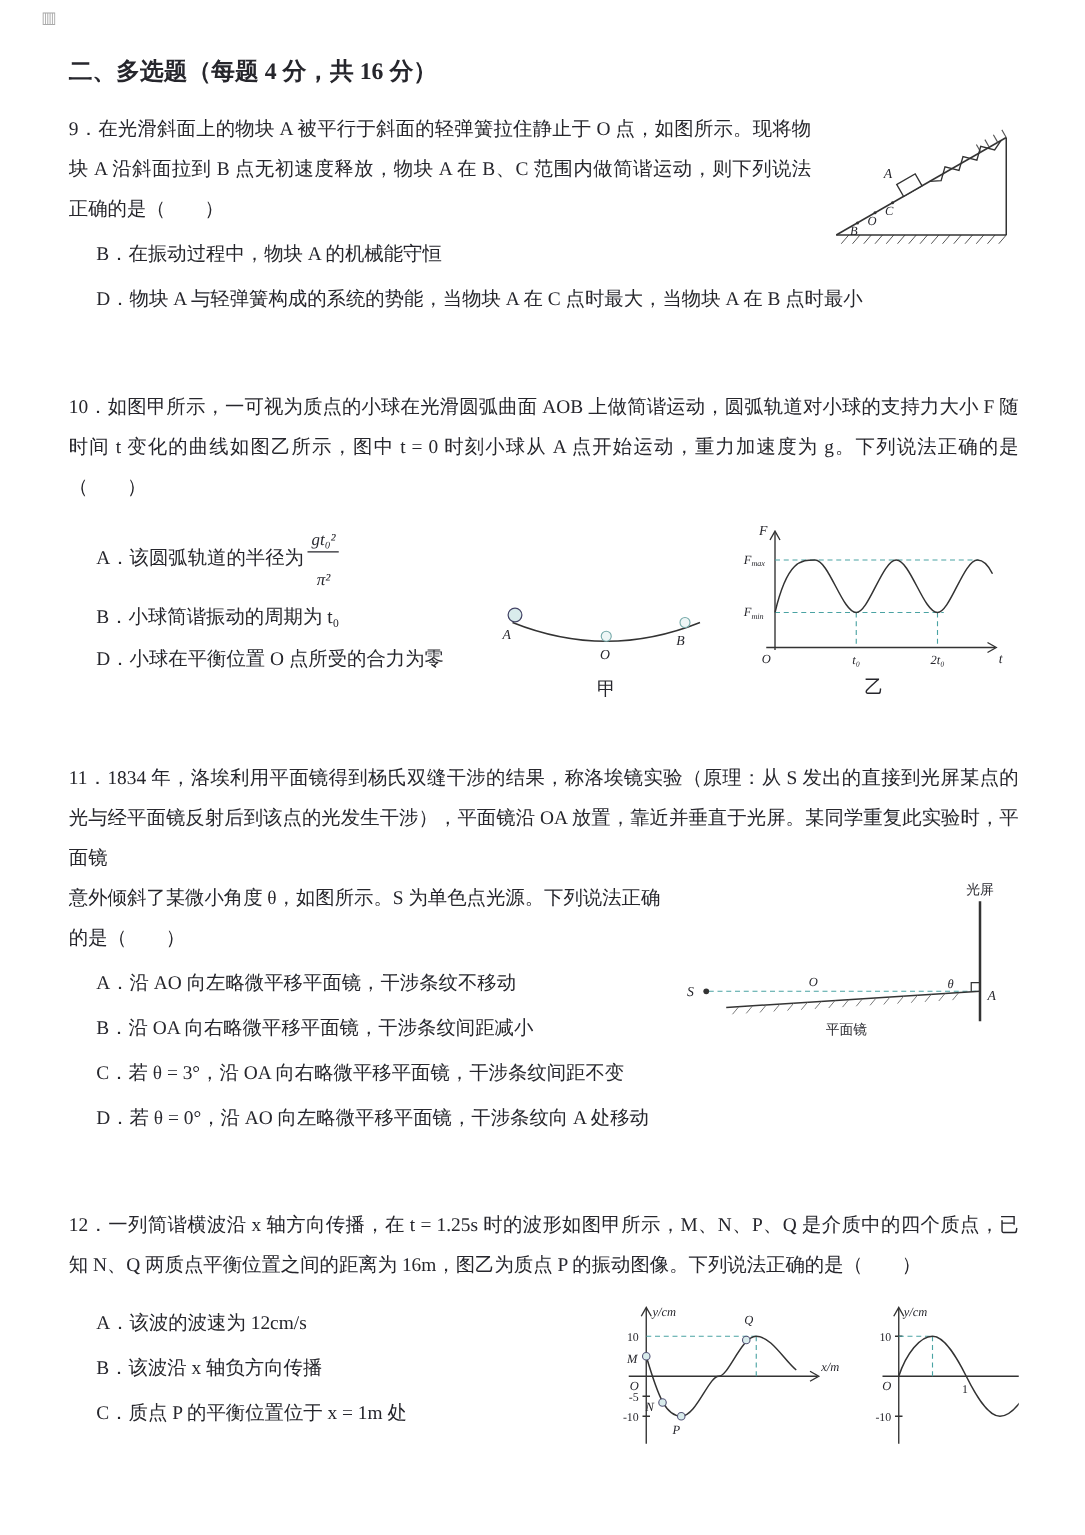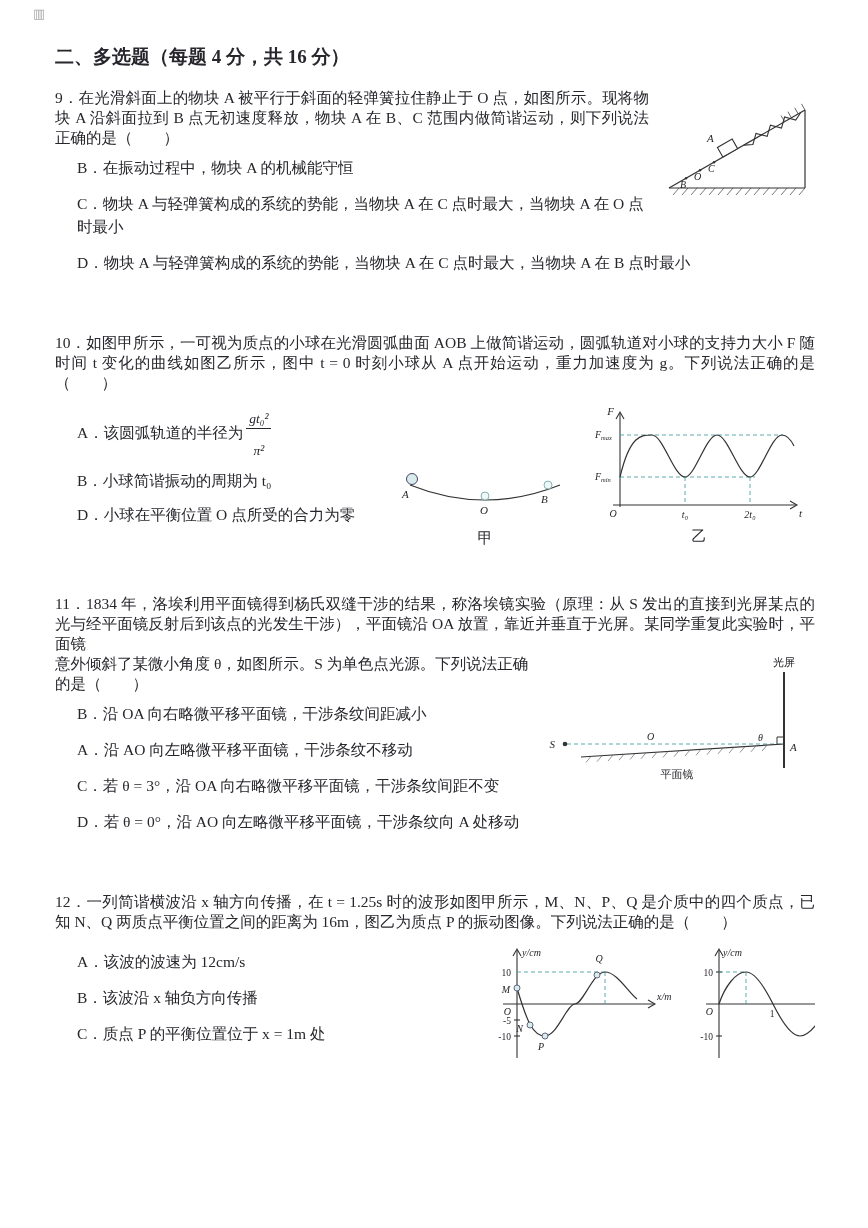--- a/index.html
+++ b/index.html
@@ -3,21 +3,21 @@
 <meta charset="utf-8">
 <style>
   html,body{margin:0;padding:0;background:#fff;}
   body{width:868px;height:1228px;overflow:hidden;
        font-family:"Liberation Serif","DejaVu Serif",serif;color:#26262c;}
   .page{position:relative;box-sizing:border-box;width:868px;height:1228px;
         padding:44px 53px 0 55px;}
   .corner-mark{position:absolute;left:33px;top:6px;font-size:13px;color:#aaa;}
   .section-title{font-size:19px;font-weight:bold;margin:0 0 18px 0;}
   .question{margin-bottom:46px;overflow:hidden;}
-  .stem{font-size:15.5px;line-height:20px;text-align:justify;margin:0;}
+  .stem{font-size:15.5px;line-height:32px;text-align:justify;margin:0;}
   .opts{margin-top:8px;}
   .opt{font-size:15.5px;line-height:23px;margin:0 0 13px 22px;}
   .q10 .opt{margin-bottom:11px;}
   .row{display:flex;align-items:flex-start;margin-top:10px;}
   .col-opts{flex:0 0 340px;}
   .q12 .col-opts{flex:0 0 432px;}
   .figcol{text-align:center;}
   .figcap{font-size:15px;margin-top:2px;text-align:center;}
   .fig-q9{float:right;margin:8px 2px 8px 14px;}
   .fig-q11{float:right;margin:0 0 8px 12px;}
@@ -78,21 +78,20 @@
         </g>
         <text x="44" y="46" font-size="11" font-style="italic">A</text>
         <text x="17" y="92" font-size="10" font-style="italic">B</text>
         <text x="31" y="84" font-size="10" font-style="italic">O</text>
         <text x="45" y="76" font-size="10" font-style="italic">C</text>
       </svg>
     </div>
     <p class="stem">9．在光滑斜面上的物块 A 被平行于斜面的轻弹簧拉住静止于 O 点，如图所示。现将物块 A 沿斜面拉到 B 点无初速度释放，物块 A 在 B、C 范围内做简谐运动，则下列说法正确的是（　　）</p>
     <div class="opts">
       <div class="opt">B．在振动过程中，物块 A 的机械能守恒</div>
-      <div class="opt">C．物块 A 与轻弹簧构成的系统的势能，当物块 A 在 C 点时最大，当物块 A 在 O 点时最小</div>
       <div class="opt">D．物块 A 与轻弹簧构成的系统的势能，当物块 A 在 C 点时最大，当物块 A 在 B 点时最小</div>
     </div>
   </section>
 
   <section class="question q10">
     <p class="stem">10．如图甲所示，一可视为质点的小球在光滑圆弧曲面 AOB 上做简谐运动，圆弧轨道对小球的支持力大小 F 随时间 t 变化的曲线如图乙所示，图中 t = 0 时刻小球从 A 点开始运动，重力加速度为 g。下列说法正确的是（　　）</p>
     <div class="row">
       <div class="opts col-opts">
         <div class="opt">
           <span>A．该圆弧轨道的半径为</span><span class="frac"><span class="num">gt₀²</span><span class="den">π²</span></span>
@@ -174,22 +173,22 @@
           </g>
           <polyline points="230,90 230,83 237,83" fill="none" stroke="#333" stroke-width="1"></polyline>
           <text x="100" y="86" font-size="10" font-style="italic">O</text>
           <text x="211" y="87" font-size="10" font-style="italic">θ</text>
           <text x="243" y="97" font-size="11" font-style="italic">A</text>
           <text x="130" y="124" text-anchor="middle" font-size="11">平面镜</text>
         </svg>
       </div>
       <span class="stem">意外倾斜了某微小角度 θ，如图所示。S 为单色点光源。下列说法正确的是（　　）</span>
       <div class="opts">
+        <div class="opt">A．沿 AO 向左略微平移平面镜，干涉条纹不移动</div>
         <div class="opt">B．沿 OA 向右略微平移平面镜，干涉条纹间距减小</div>
-        <div class="opt">A．沿 AO 向左略微平移平面镜，干涉条纹不移动</div>
         <div class="opt">C．若 θ = 3°，沿 OA 向右略微平移平面镜，干涉条纹间距不变</div>
         <div class="opt">D．若 θ = 0°，沿 AO 向左略微平移平面镜，干涉条纹向 A 处移动</div>
       </div>
     </div>
   </section>
 
   <section class="question q12">
     <p class="stem">12．一列简谐横波沿 x 轴方向传播，在 t = 1.25s 时的波形如图甲所示，M、N、P、Q 是介质中的四个质点，已知 N、Q 两质点平衡位置之间的距离为 16m，图乙为质点 P 的振动图像。下列说法正确的是（　　）</p>
     <div class="row">
       <div class="opts col-opts">

